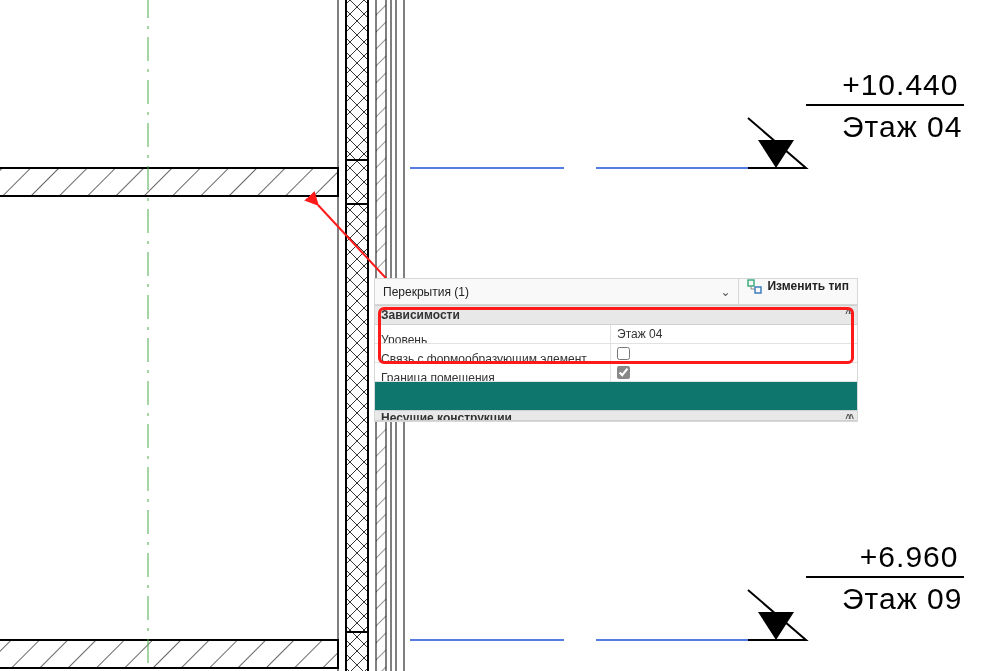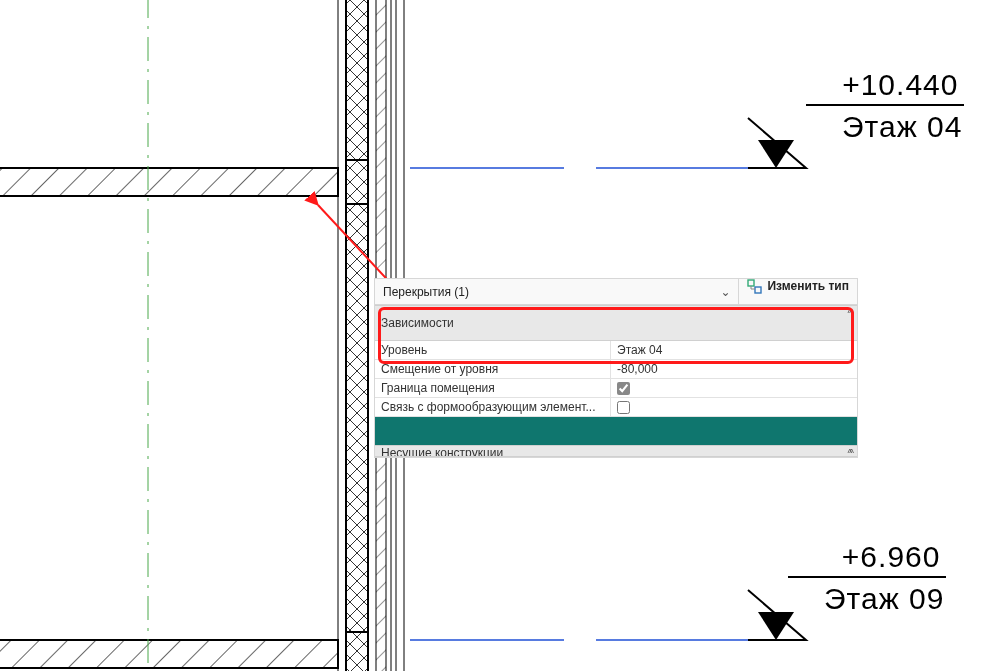--- a/index.html
+++ b/index.html
@@ -69,43 +69,43 @@
     display: flex;
     align-items: flex-start;
     gap: 4px;
     padding: 0 8px;
     cursor: default;
     font-weight: bold;
   }
   .edit-type svg { display: block; }
   .group-header {
     background: #e8e8e8;
-    font-weight: 400;
-    padding: 10px 6px;
+    font-weight: 700;
+    padding: 2px 6px;
     border-top: 1px solid #d0d0d0;
     border-bottom: 1px solid #d0d0d0;
     position: relative;
     color: #333;
   }
   .group-header .chev {
     position: absolute;
     right: 6px; top: 2px;
     font-size: 10px;
     color: #555;
     letter-spacing: -3px;
   }
   .prop-row {
     display: flex;
     height: 19px;
     border-bottom: 1px solid #e2e2e2;
     background: #fff;
   }
   .prop-label {
     width: 236px;
-    padding: 2px 6px;
+    padding: 8px 6px;
     border-right: 1px solid #e2e2e2;
     white-space: nowrap;
     overflow: hidden;
     text-overflow: ellipsis;
     color: #333;
   }
   .prop-value {
     flex: 1;
     padding: 2px 6px;
     color: #333;
@@ -192,21 +192,21 @@
     </g>
 
     <line x1="474" y1="373" x2="318" y2="205" stroke="#ff1a1a" stroke-width="2" marker-end="url(#arrRed)"></line>
   </svg>
 </div>
 
 <div class="level-block" style="left:806px; top:68px;">
   <div class="level-elev">+10.440</div>
   <div class="level-name">Этаж 04</div>
 </div>
-<div class="level-block" style="left:788px; top:540px;">
+<div class="level-block" style="left:806px; top:540px;">
   <div class="level-elev">+6.960</div>
   <div class="level-name">Этаж 09</div>
 </div>
 
 <div class="props">
   <div class="props-head">
     <div class="props-select">
       <span>Перекрытия (1)</span>
       <span class="dd">⌄</span>
     </div>
@@ -223,31 +223,27 @@
   <div class="group-header">
     <span>Зависимости</span>
     <span class="chev">^^</span>
   </div>
 
   <div class="prop-row">
     <div class="prop-label">Уровень</div>
     <div class="prop-value">Этаж 04</div>
   </div>
   <div class="prop-row">
-    <div class="prop-label">Смещение от уровня</div>
-    <div class="prop-value">-80,000</div>
+    <div class="prop-label">Связь с формообразующим элемент...</div>
+    <div class="prop-value"><input type="checkbox" id="cb2" style=""></div>
   </div>
   <div class="prop-row">
     <div class="prop-label">Граница помещения</div>
     <div class="prop-value"><input type="checkbox" id="cb1" checked="" style=""></div>
   </div>
-  <div class="prop-row">
-    <div class="prop-label">Связь с формообразующим элемент...</div>
-    <div class="prop-value"><input type="checkbox" id="cb2" style=""></div>
-  </div>
 
   <div class="group-header cut">
     <span>Несущие конструкции</span>
     <span class="chev">^^</span>
   </div>
 </div>
 
 <div class="highlight-box" style="left:378px; top:307px; width:476px; height:57px;"></div>
 
 </body></html>

